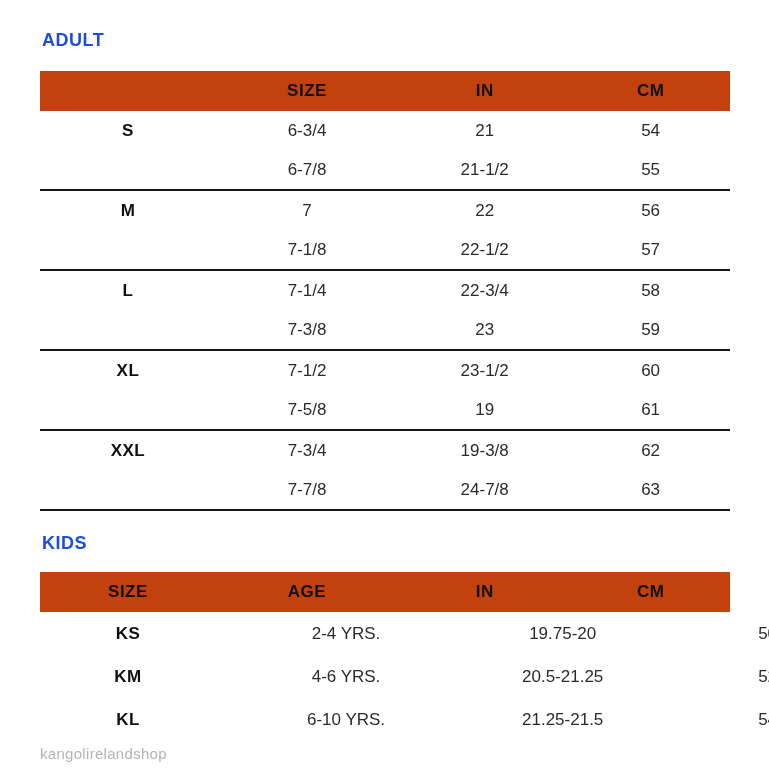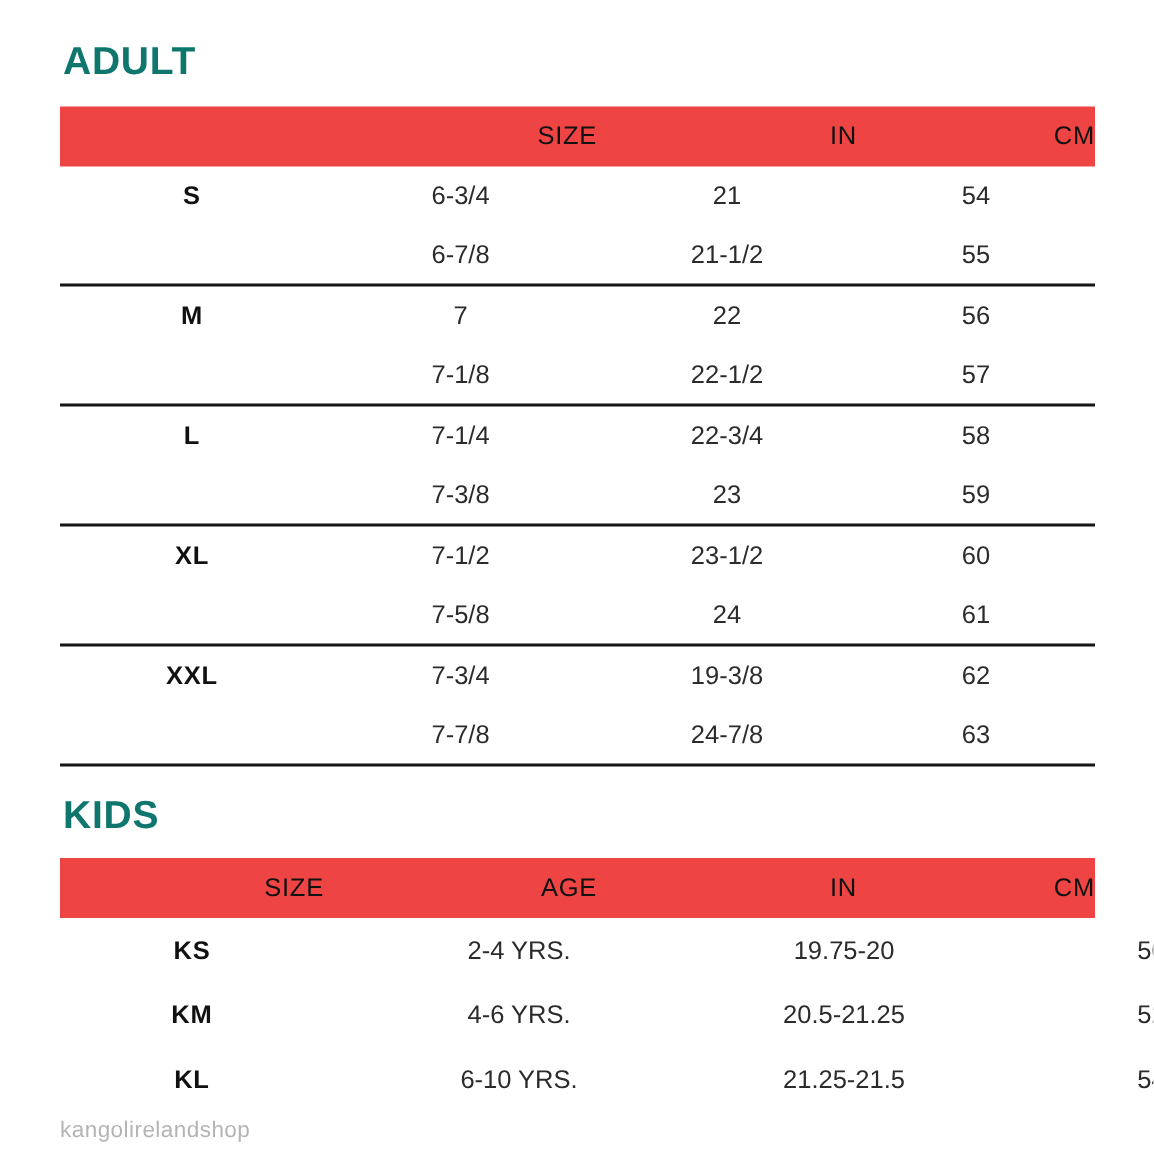--- a/index.html
+++ b/index.html
@@ -4,33 +4,32 @@
 <style>
   html, body { margin: 0; padding: 0; background: #ffffff; }
   .page {
     width: 769px; height: 769px; background: #ffffff;
     font-family: "Liberation Sans", "DejaVu Sans", sans-serif;
     overflow: hidden; box-sizing: border-box;
     padding: 26px 39px 0 40px;
     color: #1a1a1a;
   }
   .section-title {
-    font-size: 26px; font-weight: bold; letter-spacing: 0.5px;
-    color: #0f766e; height: 29px; line-height: 29px; margin-left: 2px;
+    font-size: 18px; font-weight: bold; letter-spacing: 0.5px;
+    color: #1d4ed8; height: 29px; line-height: 29px; margin-left: 2px;
   }
   .grid-row {
     display: grid;
     grid-template-columns: 25.5% 26.4% 25.1% 23%;
     align-items: center; text-align: center;
   }
   .thead {
-    height: 40px; background: #ef4444;
-    font-weight: normal; font-size: 17px; color: #111111;
+    height: 40px; background: #c2410c;
+    font-weight: bold; font-size: 17px; color: #111111;
     letter-spacing: 0.5px;
-    text-align: right;
   }
   .adult-table { margin-top: 16px; }
   .a-group { box-sizing: border-box; height: 80px; border-bottom: 2px solid #151515; }
   .a-row { height: 39px; font-size: 17px; color: #2b2b2b; }
   .lbl { font-weight: bold; color: #111111; letter-spacing: 0.5px; }
   .kids-title { margin-top: 18px; }
   .kids-table { margin-top: 14px; }
   .k-row { height: 43px; font-size: 17px; color: #2b2b2b; gap: 39px; }
   .watermark {
     margin-top: 4px; text-align: left;
@@ -100,21 +99,21 @@
     <div class="a-group">
       <div class="grid-row a-row">
         <div class="lbl">XL</div>
         <div>7-1/2</div>
         <div>23-1/2</div>
         <div>60</div>
       </div>
       <div class="grid-row a-row">
         <div class="lbl"></div>
         <div>7-5/8</div>
-        <div>24</div>
+        <div>19</div>
         <div>61</div>
       </div>
     </div>
 
     <div class="a-group">
       <div class="grid-row a-row">
         <div class="lbl">XXL</div>
         <div>7-3/4</div>
         <div>19-3/8</div>
         <div>62</div>

